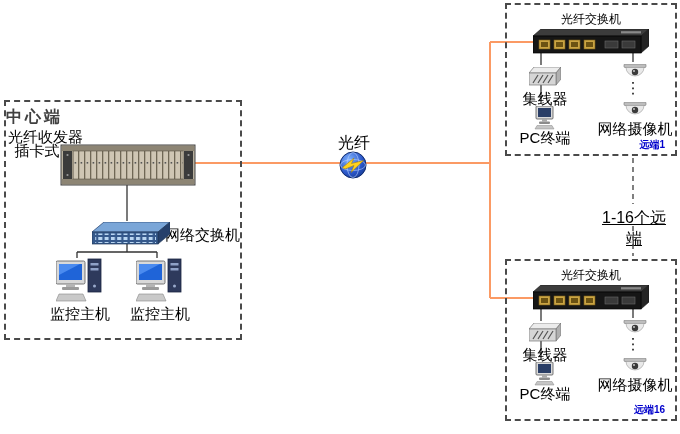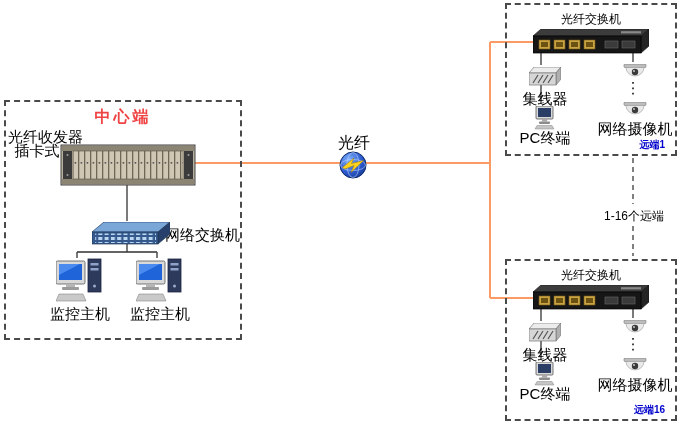--- a/index.html
+++ b/index.html
@@ -6,27 +6,27 @@
   .stage {
     position:relative; width:680px; height:434px; background:#ffffff;
     font-family:"Liberation Sans", sans-serif; overflow:hidden; color:#000;
   }
   .lbl { position:absolute; font-size:15px; line-height:14px; color:#000; text-align:center; white-space:nowrap; }
   .overlay { position:absolute; left:0; top:0; width:680px; height:434px; z-index:1; }
   .grp-box { position:absolute; border:2px dashed #4a4a4a; box-sizing:border-box; z-index:2; background:transparent; }
   #center-box   { left:4px;   top:100px; width:238px; height:240px; }
   #remote1-box  { left:505px; top:3px;   width:172px; height:153px; }
   #remote16-box { left:505px; top:259px; width:172px; height:162px; }
-  .center-title { position:absolute; left:0; right:0; top:5px; text-align:center;
-                  color:#ef4444; font-weight:bold; font-size:16px; letter-spacing:3px; }
+  .center-title { position:absolute; left:0; right:0; top:5px; 
+                  color:#404040; font-weight:bold; font-size:16px; letter-spacing:3px; }
   .remote-title { position:absolute; right:10px; bottom:2px; color:#0000cc; font-weight:bold; font-size:10px; }
   .remote-switch-label { position:absolute; left:0; right:0; top:6px; text-align:center; font-size:12px; }
   .dev { position:absolute; z-index:3; }
   .fiber-label { position:absolute; left:334px; top:133px; width:40px; text-align:center; font-size:16px; }
-  .range-label { position:absolute; left:598px; top:208px; width:72px; text-align:center; font-size:12px; }
+  .range-label { position:absolute; left:598px; top:208px; width:72px; text-align:center; font-size:16px;text-decoration:underline; }
 </style>
 </head>
 <body>
 
 <div class="stage">
 
   <svg class="overlay" width="680" height="434" viewBox="0 0 680 434">
 
     <path d="M193,163 H490" stroke="#fb9a64" stroke-width="2" fill="none"></path>
     <path d="M490,42 V298" stroke="#fb9a64" stroke-width="2" fill="none"></path>

